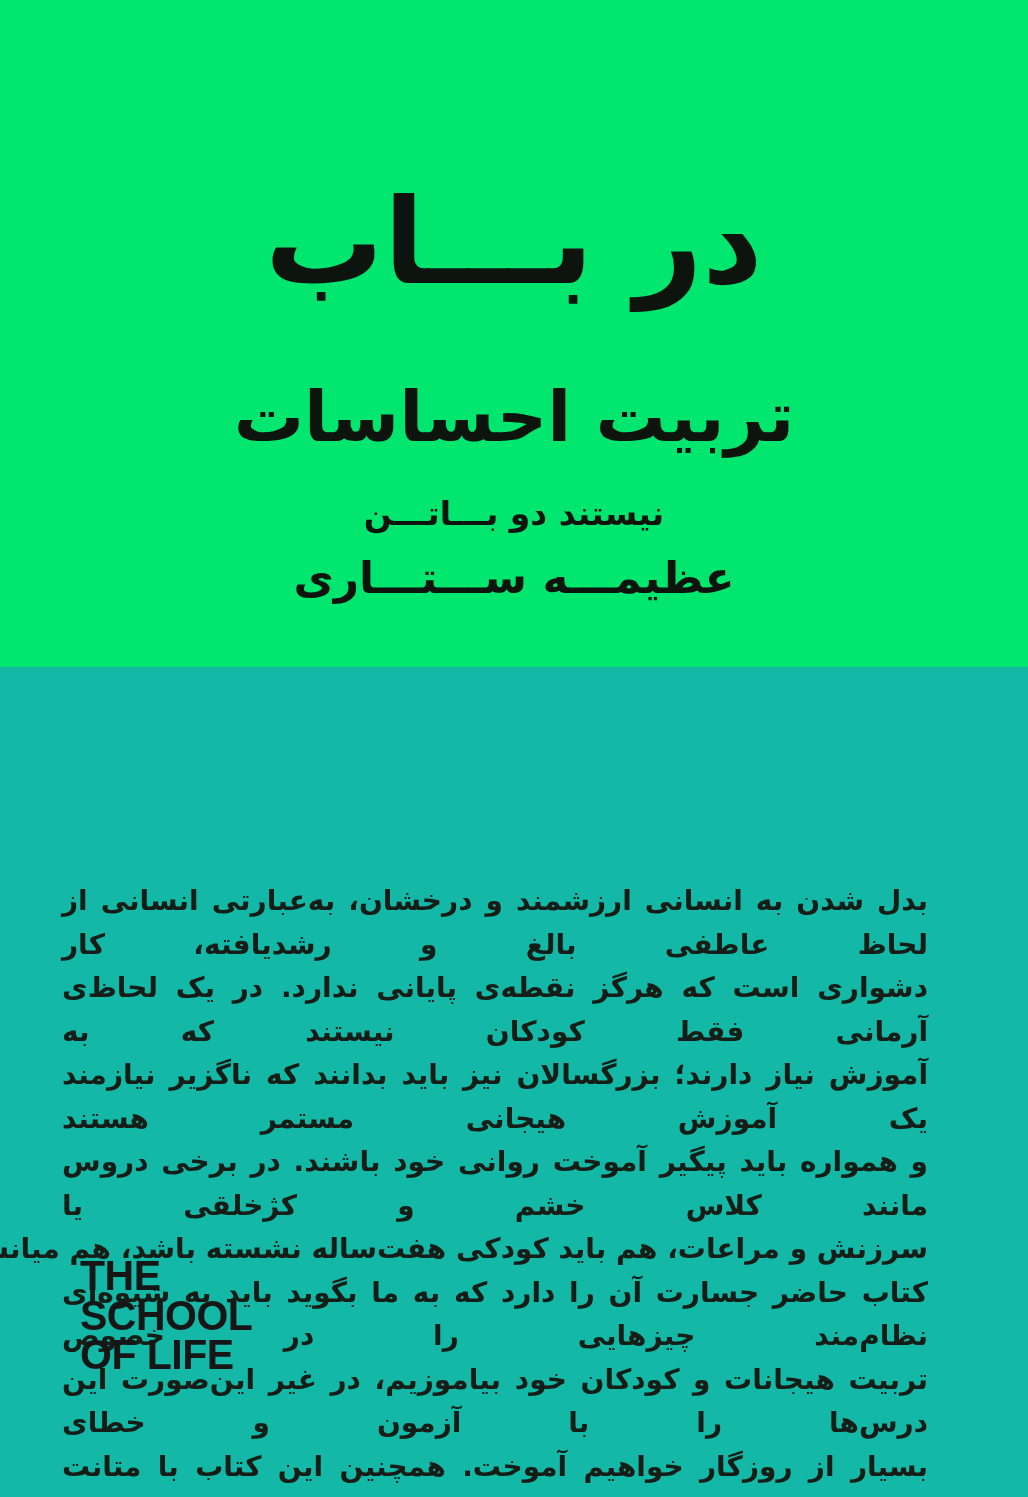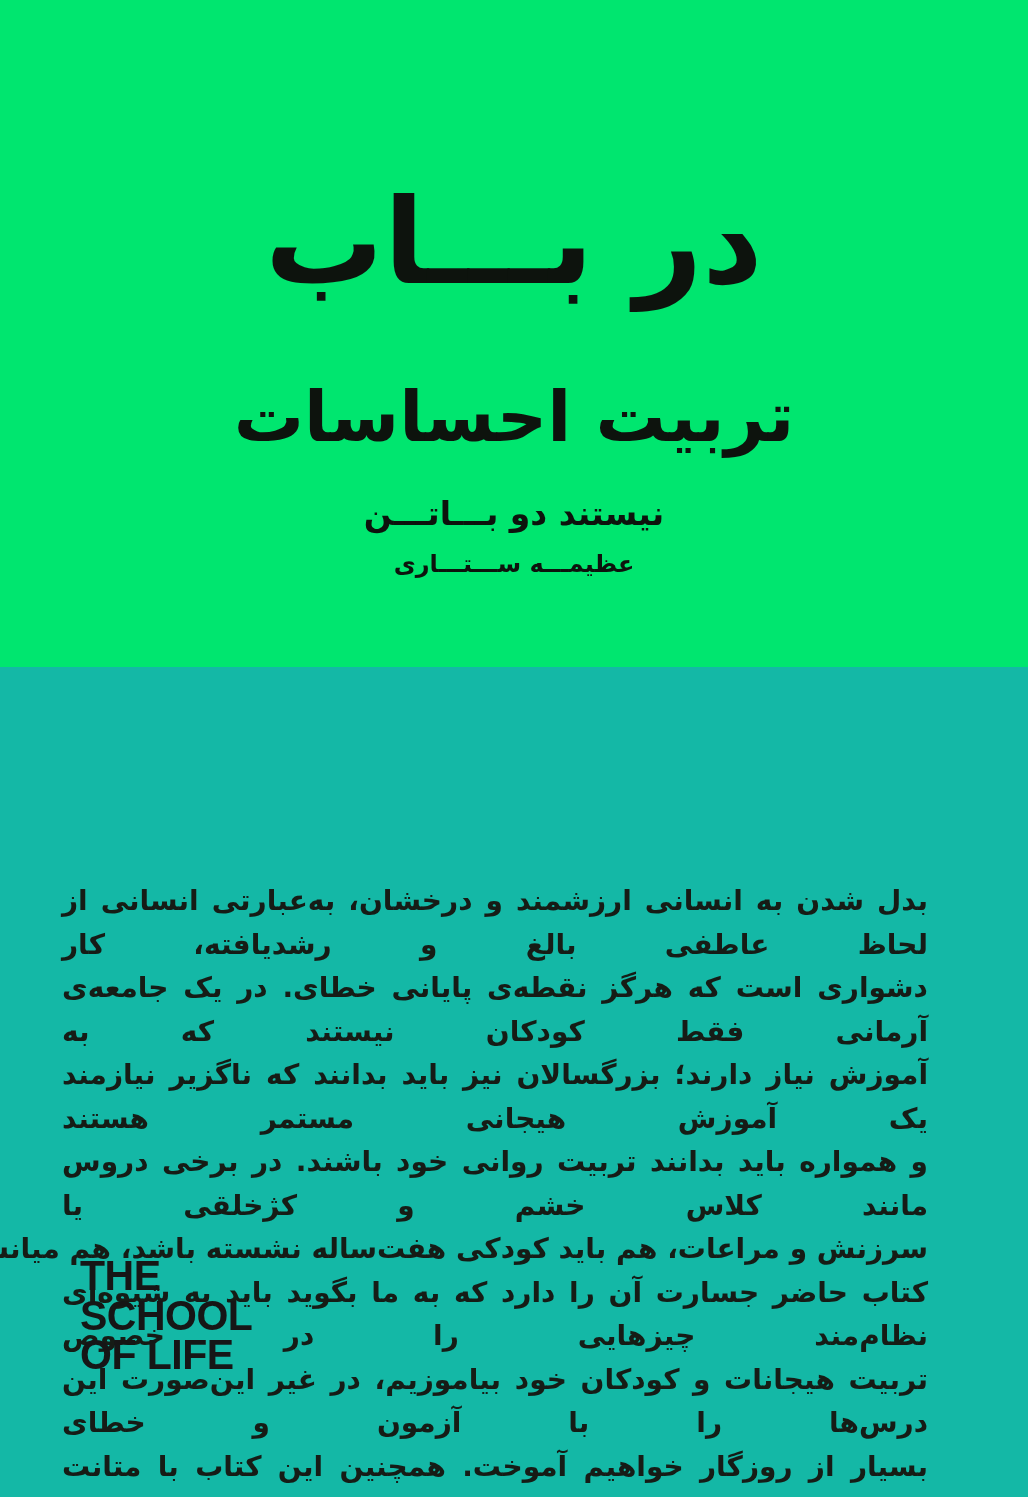--- a/index.html
+++ b/index.html
@@ -25,21 +25,21 @@
   .book-subtitle{
     position:absolute;top:368px;left:0;width:100%;
     font-size:70px;font-weight:bold;line-height:1.4;
   }
   .book-author{
     position:absolute;top:492px;left:0;width:100%;
     font-size:33px;font-weight:bold;line-height:1.35;
   }
   .book-translator{
     position:absolute;top:548px;left:0;width:100%;
-    font-size:24px;font-weight:bold;line-height:1.35;
+    font-size:44px;font-weight:bold;line-height:1.35;
   }
   
   .panel-bottom{
     position:absolute;top:667px;left:0;width:1028px;height:830px;
     background:#14b8a6;
   }
   .synopsis{
     position:absolute;top:212px;right:100px;left:62px;
     direction:rtl;unicode-bidi:embed;
     color:#161c16;
@@ -79,23 +79,23 @@
       <div class="book-subtitle">تربیت احساسات</div>
       <div class="book-author">نیستند دو بـــاتـــن</div>
       <div class="book-translator">عظیمـــه ســـتـــاری</div>
     </div>
   </div>
 
   <div class="panel-bottom">
 
     <div class="synopsis" lang="fa" dir="rtl">
       <div class="syn-line just">بدل شدن به انسانی ارزشمند و درخشان، به‌عبارتی انسانی از لحاظ عاطفی بالغ و رشدیافته، کار</div>
-      <div class="syn-line just">دشواری است که هرگز نقطه‌ی پایانی خطای. در یک جامعه‌ی آرمانی فقط کودکان نیستند که به</div>
+      <div class="syn-line just">دشواری است که هرگز نقطه‌ی پایانی ندارد. در یک لحاظ‌ی آرمانی فقط کودکان نیستند که به</div>
       <div class="syn-line just">آموزش نیاز دارند؛ بزرگسالان نیز باید بدانند که ناگزیر نیازمند یک آموزش هیجانی مستمر هستند</div>
-      <div class="syn-line just">و همواره باید بدانند تربیت روانی خود باشند. در برخی دروس مانند کلاس خشم و کژخلقی یا</div>
+      <div class="syn-line just">و همواره باید پیگیر آموخت روانی خود باشند. در برخی دروس مانند کلاس خشم و کژخلقی یا</div>
       <div class="syn-line">سرزنش و مراعات، هم باید کودکی هفت‌ساله نشسته باشد، هم میانسالی پنجاه‌وپنج‌ساله.</div>
       <div class="syn-line just">کتاب حاضر جسارت آن را دارد که به ما بگوید باید به شیوه‌ای نظام‌مند چیزهایی را در خصوص</div>
       <div class="syn-line just">تربیت هیجانات و کودکان خود بیاموزیم، در غیر این‌صورت این درس‌ها را با آزمون و خطای</div>
       <div class="syn-line just">بسیار از روزگار خواهیم آموخت. همچنین این کتاب با متانت شیوه‌هایی را نقد می‌کند که</div>
 
     </div>
 
     <div class="logo">
       <div>THE</div>
       <div>SCHOOL</div>

